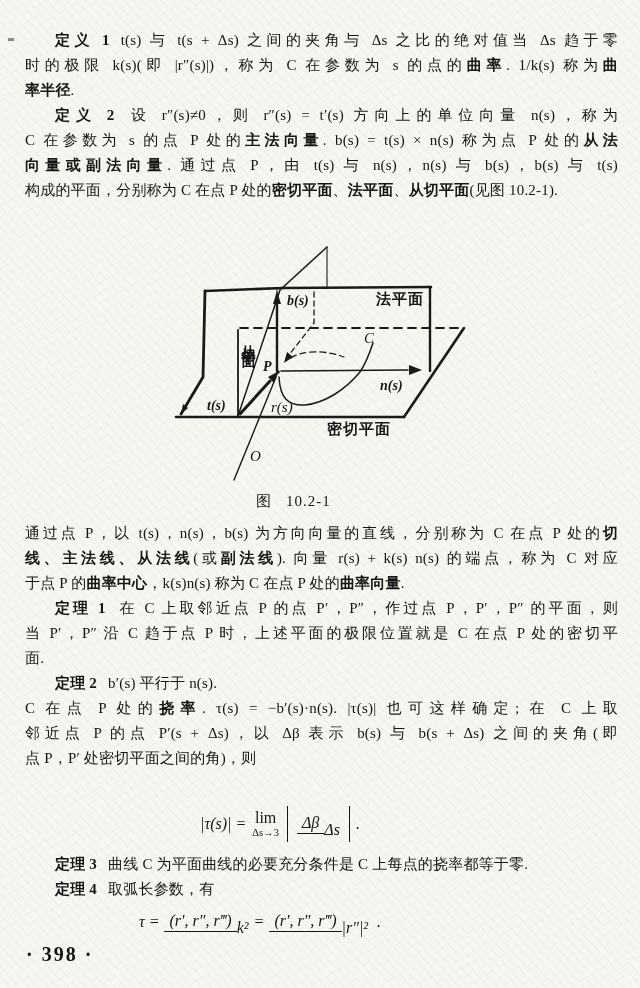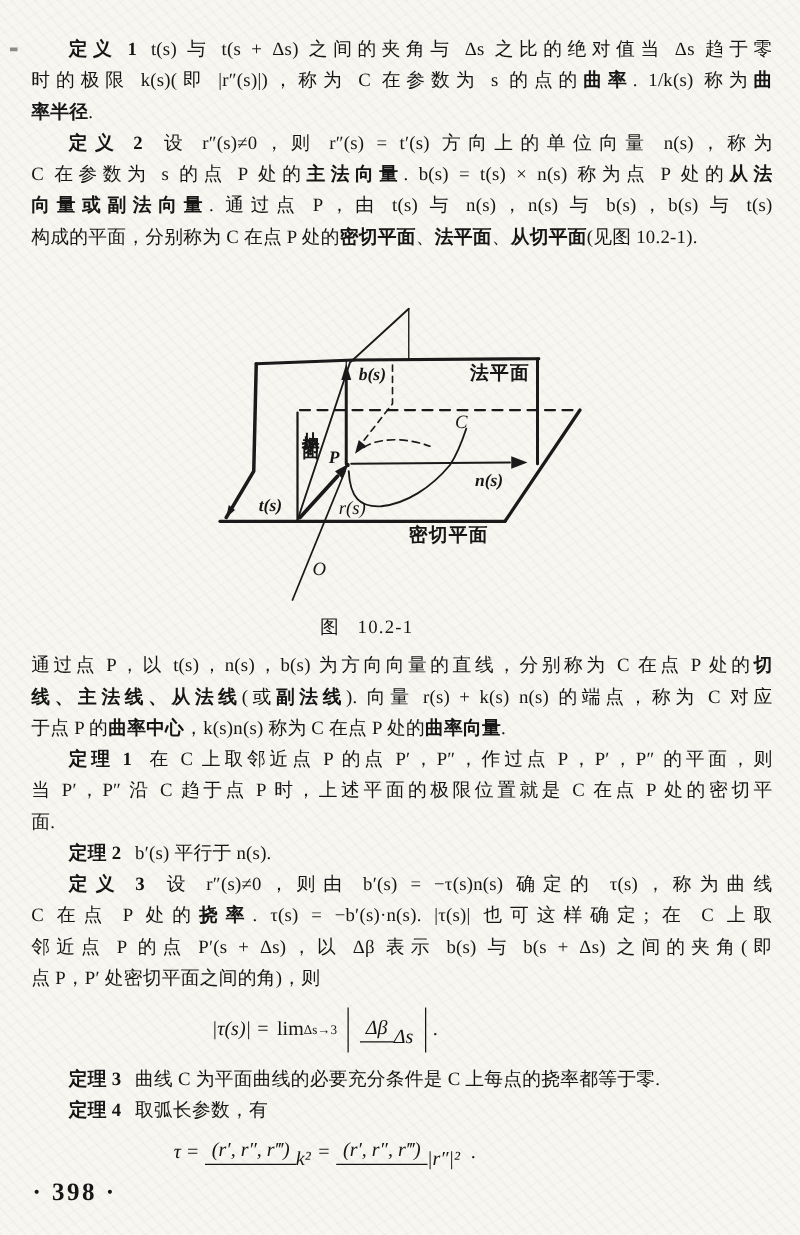--- a/index.html
+++ b/index.html
@@ -36,26 +36,26 @@
   .vert{writing-mode:vertical-rl;text-orientation:upright;letter-spacing:3px;font-size:14px;}
   #figure-caption{position:absolute;top:492px;left:256px;font-size:15px;letter-spacing:1px;}
   #figure-caption .gap{display:inline-block;width:14px;}
   
   .formula-row{
     position:absolute;left:0;width:520px;display:flex;
     justify-content:center;align-items:center;
     font-style:italic;font-size:16px;
     font-family:"Liberation Serif","DejaVu Serif",serif;
   }
-  #formula1{top:798px;height:52px;}
+  #formula1{top:798px;height:52px;margin-left:20px;}
   #formula2{top:896px;height:52px;}
   .frac{display:inline-flex;flex-direction:row;align-items:center;margin:0 5px;vertical-align:middle;}
   .frac .num{border-bottom:1.6px solid #161616;padding:0 5px 1px 5px;line-height:1.15;}
   .frac .den{padding-top:13px;line-height:1.15;}
-  .lim{display:inline-flex;flex-direction:row;align-items:center;font-style:normal;margin:0 6px;}
+  .lim{display:inline-flex;flex-direction:column;align-items:center;font-style:normal;margin:0 6px;}
   .lim .limword{line-height:1;font-style:normal;}
   .lim .limsub{font-size:10.5px;line-height:1;margin-top:2px;font-style:normal;}
   .absbar{display:inline-flex;align-items:center;border-left:1.6px solid #161616;border-right:1.6px solid #161616;padding:2px 4px;margin:0 2px;}
   .ftail{margin-left:4px;}
   #page-number{
     position:absolute;left:26px;top:942px;height:25px;line-height:25px;
     font-weight:bold;font-size:20px;letter-spacing:2px;
   }
   .corner-artifact{position:absolute;left:8px;top:38px;width:6px;height:3px;background:#444;opacity:.6;}
 </style>
@@ -150,21 +150,20 @@
 </div>
 
 <div class="block" style="top:521px">
   <div class="line j"><span>通过点 P，以 t(s)，n(s)，b(s) 为方向向量的直线，分别称为 C 在点 P 处的</span><span class="b">切</span></div>
   <div class="line j"><span class="b">线、主法线、从法线</span><span>(或</span><span class="b">副法线</span><span>). 向量 r(s) + k(s) n(s) 的端点，称为 C 对应</span></div>
   <div class="line"><span>于点 P 的</span><span class="b">曲率中心</span><span>，k(s)n(s) 称为 C 在点 P 处的</span><span class="b">曲率向量</span><span>.</span></div>
   <div class="line j ind"><span class="h">定理 1</span><span>在 C 上取邻近点 P 的点 P′，P″，作过点 P，P′，P″ 的平面，则</span></div>
   <div class="line j"><span>当 P′，P″ 沿 C 趋于点 P 时，上述平面的极限位置就是 C 在点 P 处的密切平</span></div>
   <div class="line"><span>面.</span></div>
   <div class="line ind"><span class="h">定理 2</span><span>b′(s) 平行于 n(s).</span></div>
-  <div class="line j ind"><span class="h">定义 3</span><span>设 r″(s)≠0，则由 b′(s) = −τ(s)n(s) 确定的 τ(s)，称为曲线</span></div>
   <div class="line j"><span>C 在点 P 处的</span><span class="b">挠率</span><span>. τ(s) = −b′(s)·n(s). |τ(s)| 也可这样确定; 在 C 上取</span></div>
   <div class="line j"><span>邻近点 P 的点 P′(s + Δs)，以 Δβ 表示 b(s) 与 b(s + Δs) 之间的夹角(即</span></div>
   <div class="line"><span>点 P，P′ 处密切平面之间的角)，则</span></div>
 </div>
 
 <div id="formula1" class="formula-row">
   <span>|τ(s)| =</span>
   <span class="lim">
     <span class="limword">lim</span>
     <span class="limsub">Δs→3</span>

